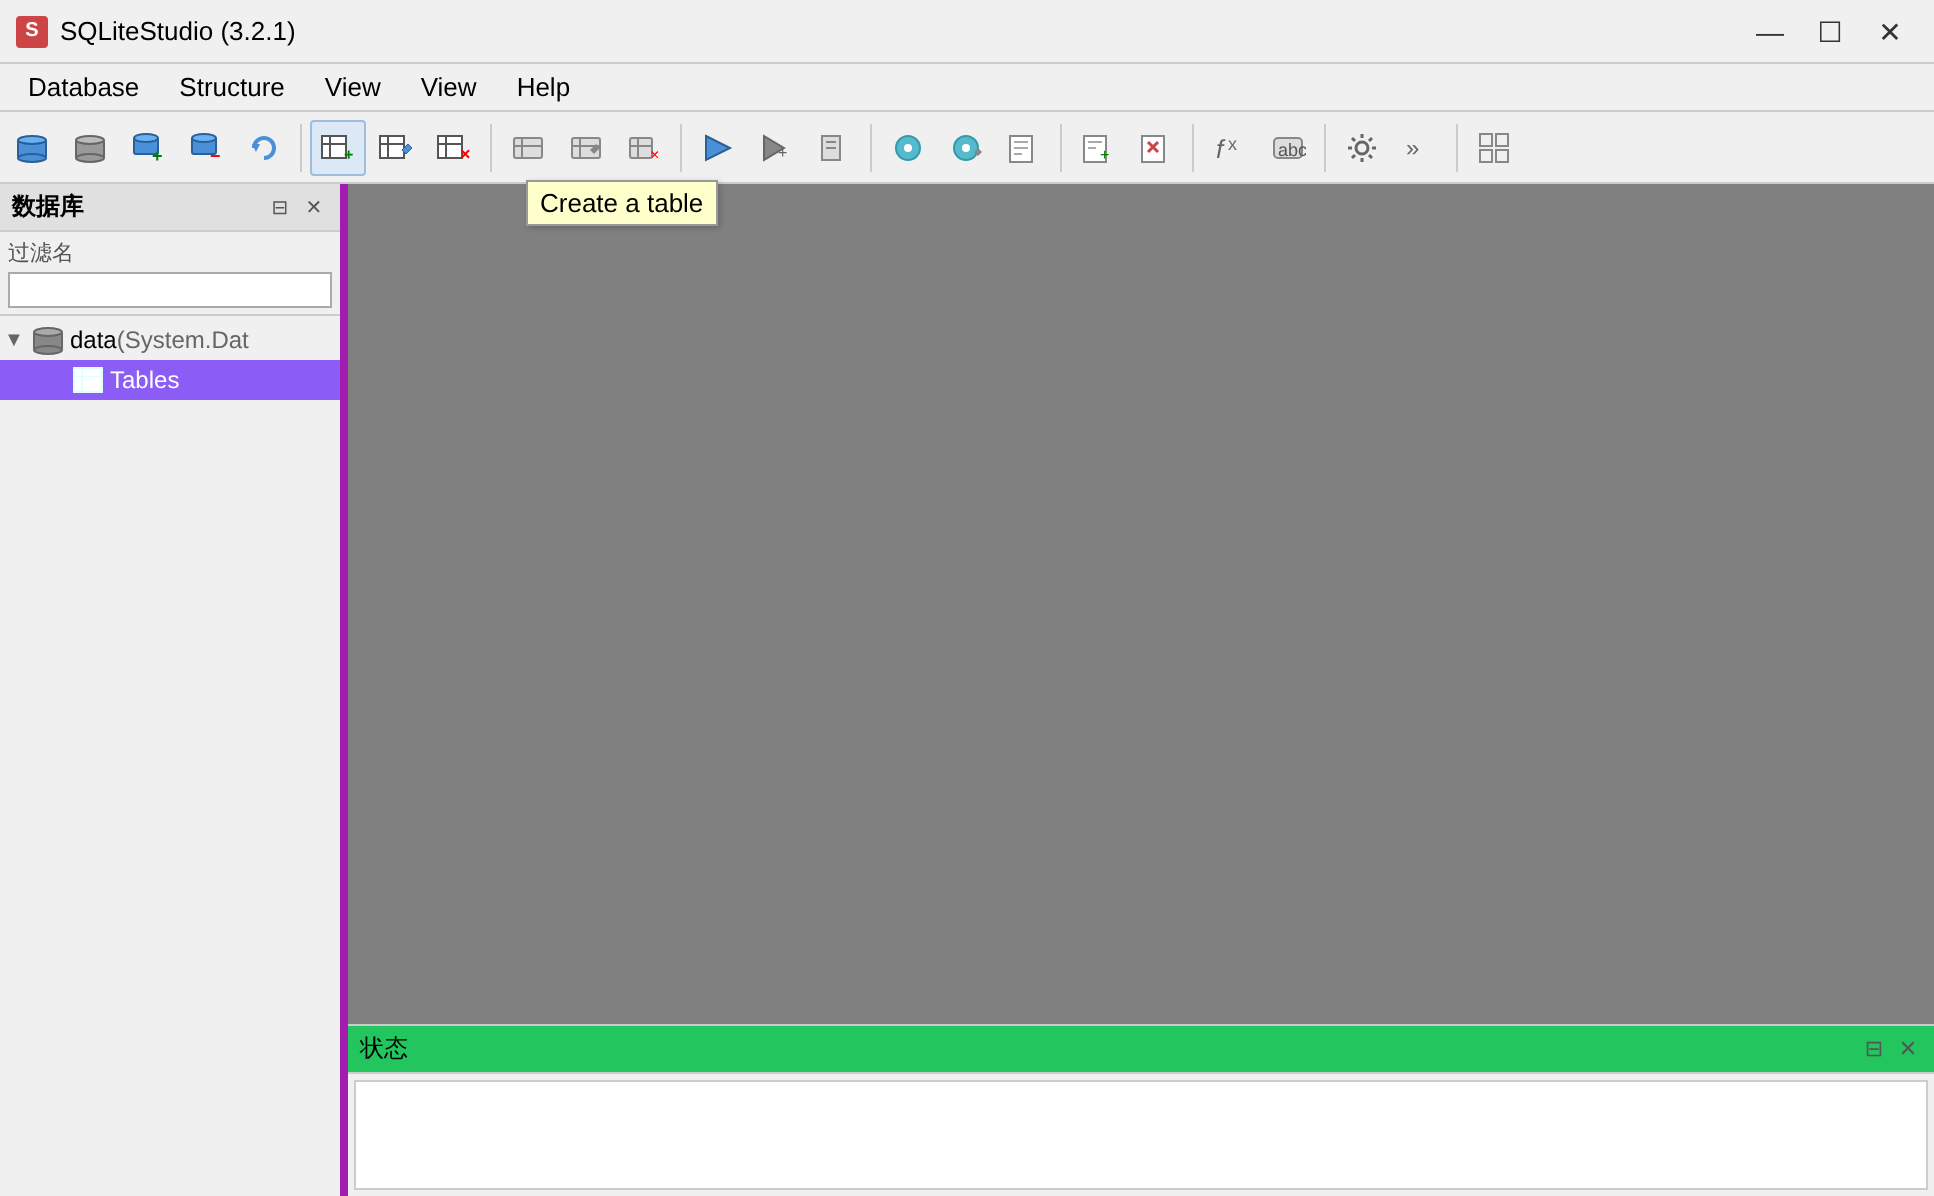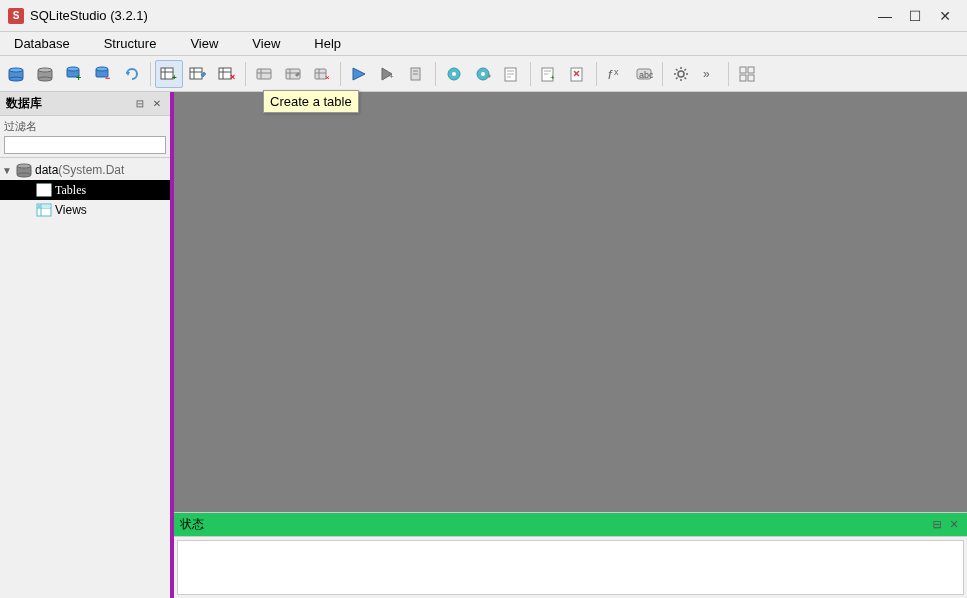--- a/index.html
+++ b/index.html
@@ -42,21 +42,20 @@
     }
 
     
     .menu-bar {
       background: #f0f0f0;
       height: 24px;
       display: flex;
       align-items: center;
       padding: 0 4px;
       border-bottom: 1px solid #ccc;
-      gap: 14px;
     }
     .menu-item {
       padding: 2px 10px;
       cursor: pointer;
       font-size: 13px;
       color: #000;
       border-radius: 2px;
     }
 
     
@@ -164,21 +163,21 @@
       padding: 2px 0;
     }
     .tree-item {
       display: flex;
       align-items: center;
       padding: 2px 4px;
       cursor: pointer;
       font-size: 12px;
       white-space: nowrap;
     }
-    .tree-item.selected { background: #000000; color: white; font-family: Liberation Serif, serif; }
+    .tree-item.selected { background: #8b5cf6; color: white; }
     .tree-item.selected .tree-icon { filter: brightness(3); }
     .tree-expand {
       width: 14px; font-size: 10px; color: #666; flex-shrink: 0;
     }
     .tree-icon {
       width: 16px; height: 16px;
       margin-right: 3px;
       display: flex; align-items: center; justify-content: center;
       font-size: 12px;
       flex-shrink: 0;
@@ -465,33 +464,20 @@
             <rect x="1" y="2" width="14" height="12" fill="#fff" stroke="#4a90d9" stroke-width="1"></rect>
             <line x1="1" y1="6" x2="15" y2="6" stroke="#4a90d9" stroke-width="1"></line>
             <line x1="5" y1="2" x2="5" y2="14" stroke="#4a90d9" stroke-width="1"></line>
             <rect x="2" y="3" width="3" height="3" fill="#6ab0f5"></rect>
             <rect x="6" y="3" width="8" height="3" fill="#c0d8f5"></rect>
           </svg>
         </span>
         <span class="tree-label">Tables</span>
       </div>
 
-      <div class="tree-item" style="padding-left: 22px;">
-        <span class="tree-expand"></span>
-        <span class="tree-icon">
-          <svg width="16" height="16" viewBox="0 0 16 16" fill="none">
-            <rect x="1" y="2" width="14" height="12" fill="#fff" stroke="#5bc" stroke-width="1"></rect>
-            <line x1="1" y1="6" x2="15" y2="6" stroke="#5bc" stroke-width="1"></line>
-            <line x1="5" y1="2" x2="5" y2="14" stroke="#5bc" stroke-width="1"></line>
-            <rect x="2" y="3" width="3" height="3" fill="#8ce"></rect>
-            <rect x="6" y="3" width="8" height="3" fill="#c5f0f5"></rect>
-          </svg>
-        </span>
-        <span class="tree-label">Views</span>
-      </div>
     </div>
   </div>
 
   <div class="right-panel">
     <div class="main-workspace"></div>
 
     <div class="bottom-area">
       <div class="status-header">
         <span>状态</span>
         <div style="display:flex;gap:3px;">

